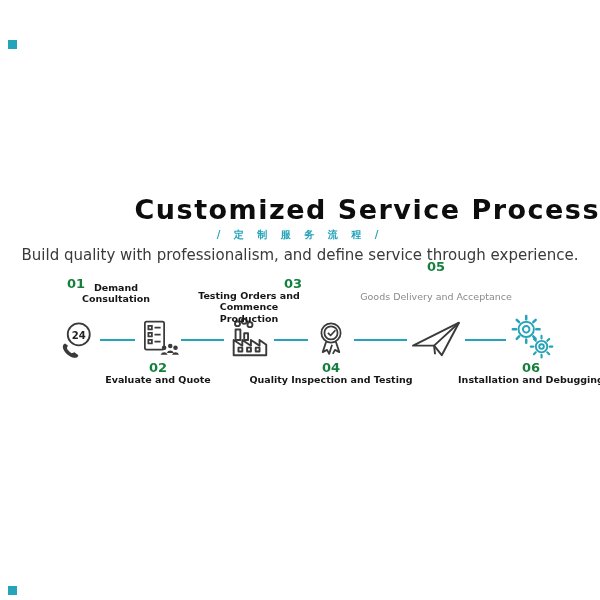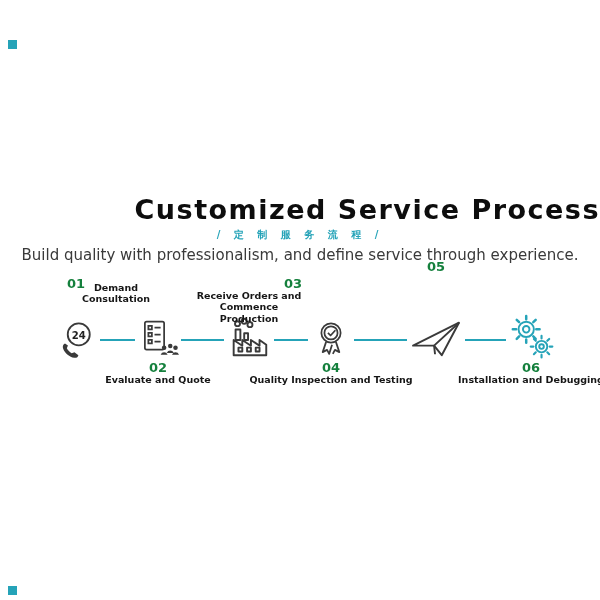--- a/index.html
+++ b/index.html
@@ -156,21 +156,21 @@
           <path d="M34 40 a4.3 4.3 0 0 1 8 0 z"></path>
         <circle cx="44" cy="34" r="2.6"></circle>
           <path d="M40 42 a4.3 4.3 0 0 1 8 0 z"></path>
       </g>
     </svg>
   </div>
   <div class="num" id="s2-num">02</div>
   <div class="label" id="s2-label">Evaluate and Quote</div>
 
   <div class="num" id="s3-num">03</div>
-  <div class="label" id="s3-label">Receive Orders and Commence Production</div>
+  <div class="label" id="s3-label">Testing Orders and Commence Production</div>
   <div class="icon" id="s3-icon">
     <svg width="46" height="46" viewBox="0 0 48 48">
       <g fill="none" stroke="#3a3a3a" stroke-width="2" stroke-linejoin="round">
         <rect x="10" y="14" width="5" height="11"></rect>
         <rect x="19" y="18" width="4" height="7"></rect>
         <circle cx="12" cy="8" r="2.6"></circle>
         <circle cx="19" cy="5.5" r="2.6"></circle>
         <circle cx="25" cy="9" r="2.6"></circle>
         <path d="M8 41 V25 l9 6 v-6 l9 6 v-6 l9 6 v-6 l7 5 V41 z" fill="#fff"></path>
         <rect x="13" y="33" width="4" height="4"></rect>
@@ -188,20 +188,21 @@
         <path d="M20.5 17 l3 3 l5.5-6"></path>
         <path d="M18.5 27 l-4 12 5-2.6 2.4 4.6 3.3-10.5"></path>
         <path d="M29.5 27 l4 12 -5-2.6 -2.4 4.6"></path>
       </g>
     </svg>
   </div>
   <div class="num" id="s4-num">04</div>
   <div class="label" id="s4-label">Quality Inspection and Testing</div>
 
   <div class="num" id="s5-num">05</div>
+  <div class="label muted" id="s5-label">Goods Delivery and Acceptance</div>
   <div class="icon" id="s5-icon">
     <svg width="54" height="44" viewBox="0 0 56 46">
       <g fill="#fff" stroke="#3a3a3a" stroke-width="2" stroke-linejoin="round">
         <path d="M4 31 L52 7 L34 41 L26 31 Z"></path>
         <path d="M52 7 L26 31 L27 40" fill="none"></path>
       </g>
     </svg>
   </div>
 
   <div class="icon" id="s6-icon">

